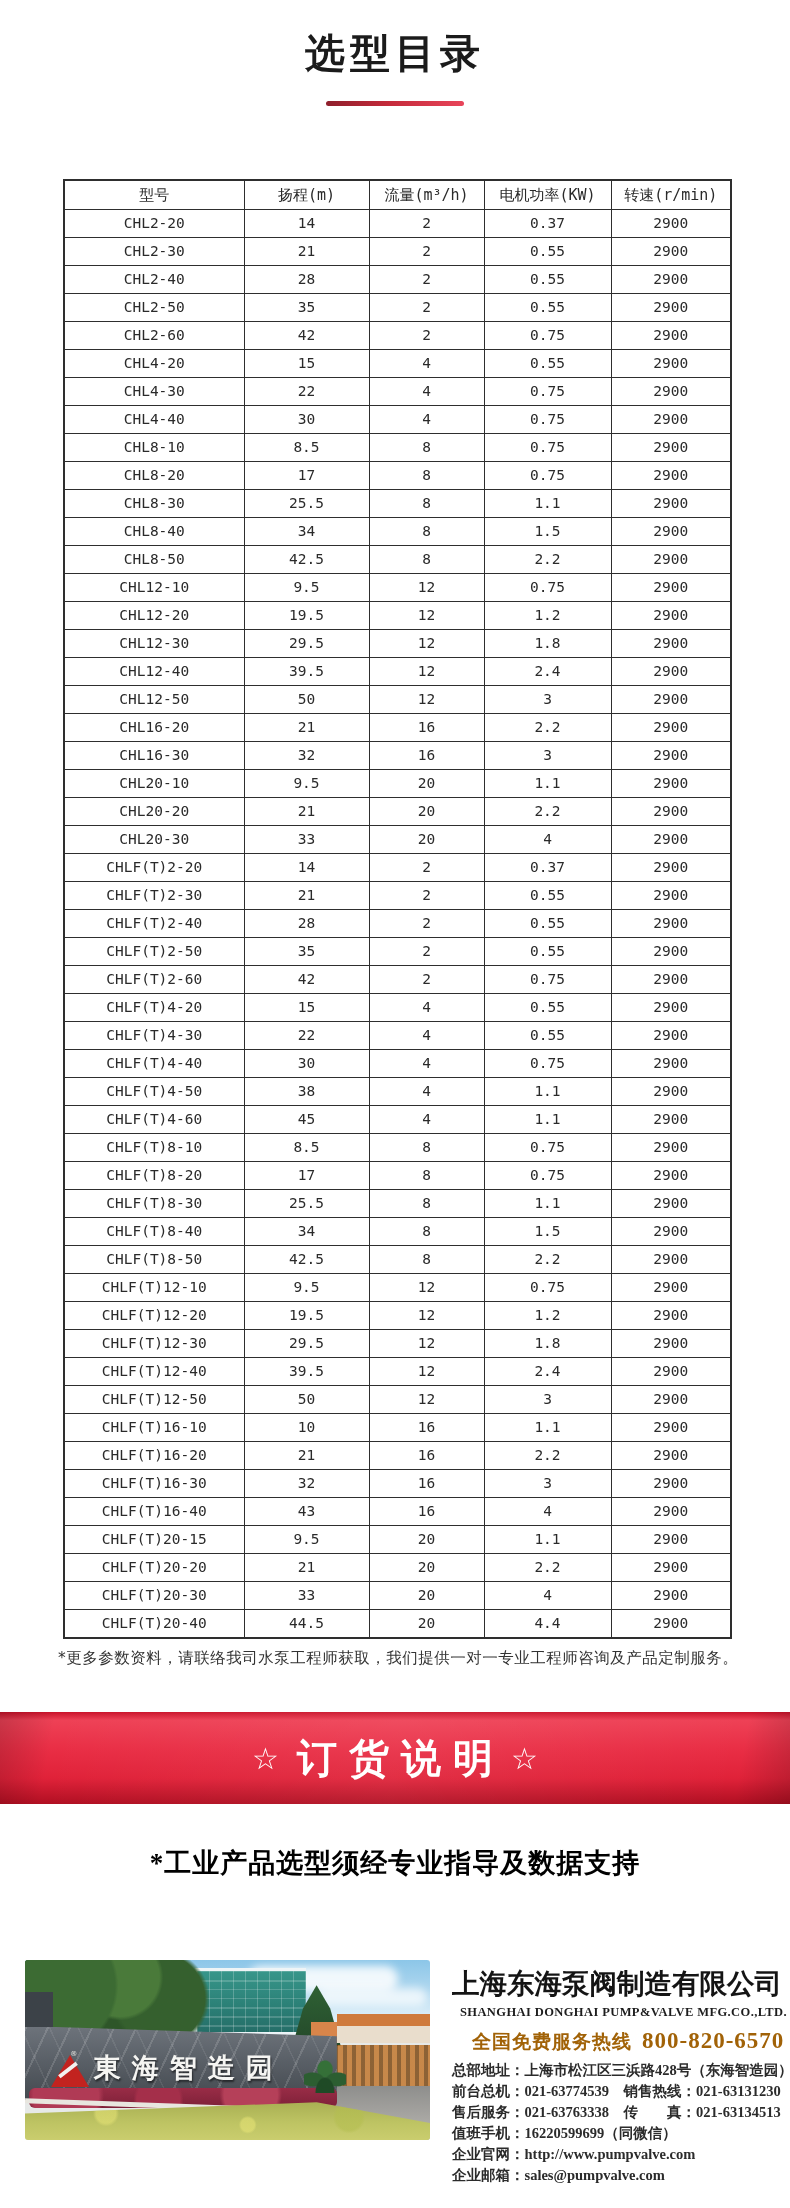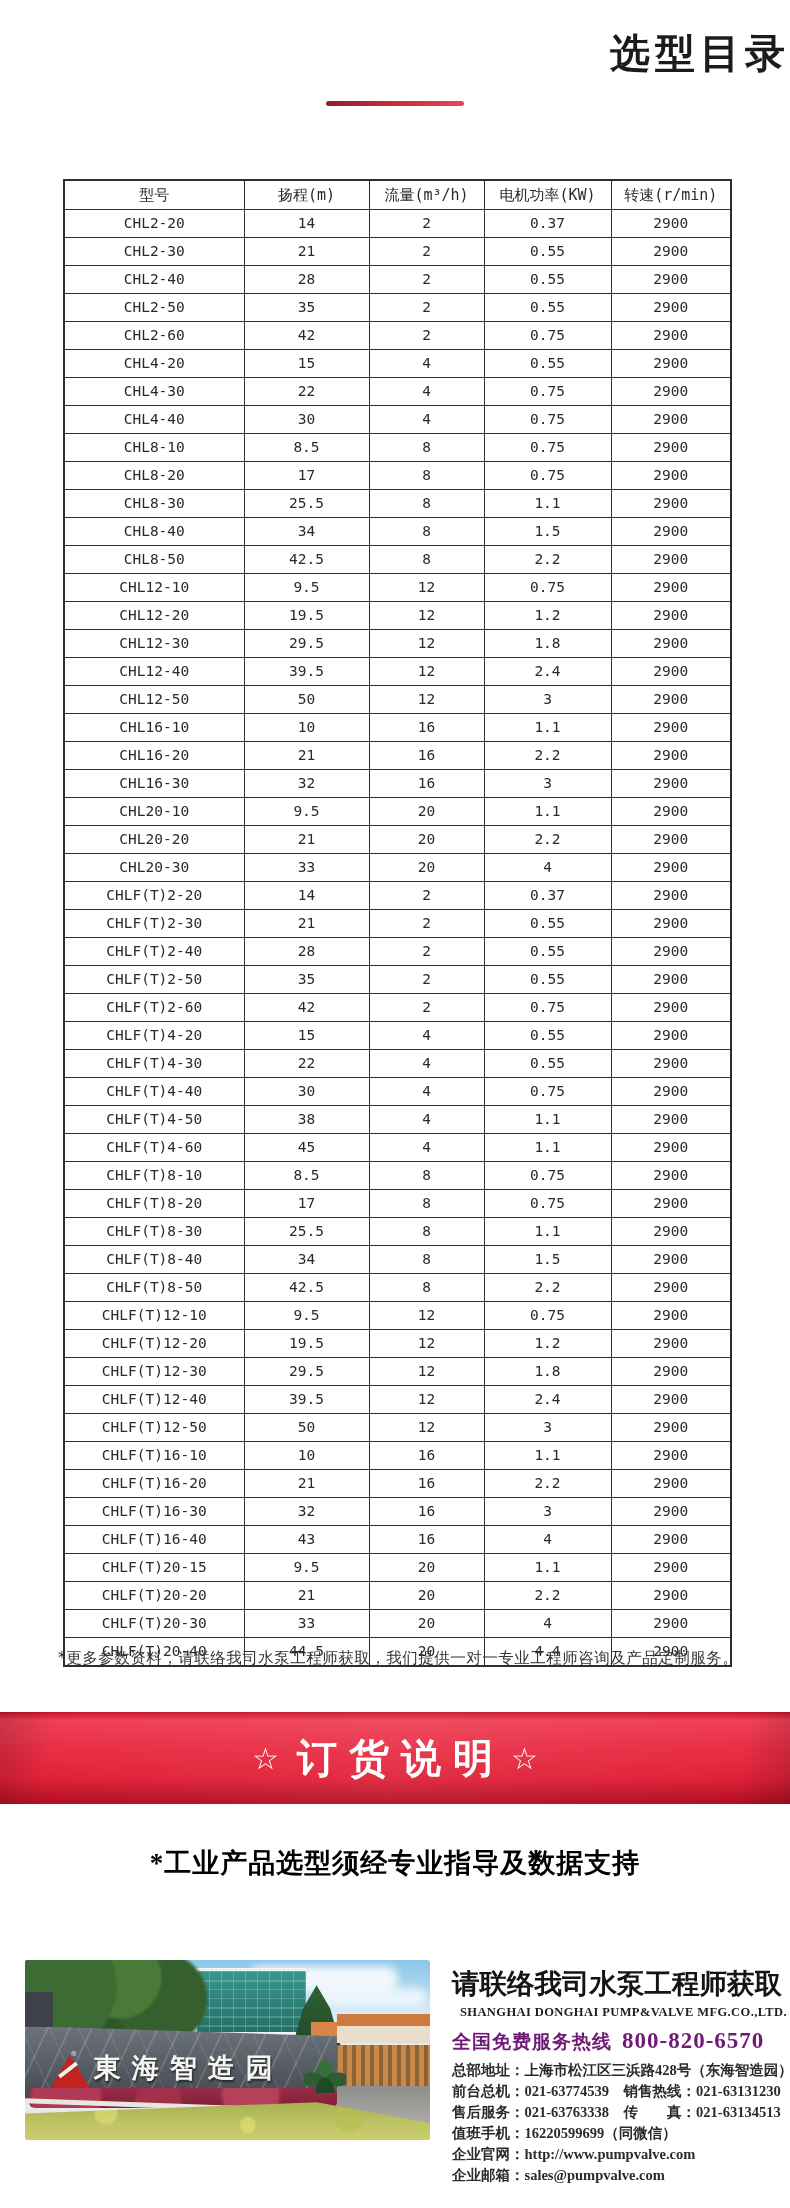--- a/index.html
+++ b/index.html
@@ -3,21 +3,21 @@
 <meta charset="utf-8">
 <style>
   html,body{margin:0;padding:0;}
   body{
     width:790px;height:2208px;position:relative;background:#ffffff;
     font-family:"DejaVu Sans","Liberation Sans",sans-serif;color:#222;
     overflow:hidden;
   }
   
   .page-title{
-    position:absolute;top:26px;left:0;width:100%;text-align:right;
+    position:absolute;top:26px;left:0;width:100%;text-align:center;
     font-size:40px;font-weight:bold;color:#1b1b1b;letter-spacing:5px;
   }
   .title-underline{
     position:absolute;top:101px;left:326px;width:138px;height:5px;border-radius:3px;
     background:linear-gradient(90deg,#8e1f2c 0%,#c42a3a 45%,#e8455a 100%);
   }
   
   .catalog-table{
     position:absolute;top:179px;left:63px;width:667px;
     border-collapse:collapse;table-layout:fixed;
@@ -152,21 +152,21 @@
   .company{position:absolute;top:1966px;left:452px;width:335px;}
   .company-name-cn{
     font-size:27.5px;font-weight:bold;color:#141414;letter-spacing:0;white-space:nowrap;
   }
   .company-name-en{
     margin-top:3px;font-family:"Liberation Serif","DejaVu Serif",serif;
     font-size:12.5px;font-weight:bold;color:#1d1d1d;letter-spacing:0.4px;white-space:nowrap;text-align:right;
   }
   .company-hotline{
     margin-top:8px;font-family:"Liberation Serif","DejaVu Serif",serif;
-    font-weight:bold;color:#701a75;white-space:nowrap;
+    font-weight:bold;color:#a16207;white-space:nowrap;margin-left:20px;
   }
   .hotline-label{font-size:19px;letter-spacing:1px;}
   .hotline-number{font-size:23px;margin-left:6px;letter-spacing:1px;}
   .company-contacts{margin-top:5px;}
   .contact-line{
     font-family:"Liberation Serif","DejaVu Serif",serif;
     font-size:14.5px;font-weight:bold;color:#2b2b2b;line-height:21px;white-space:nowrap;
   }
 </style>
 </head>
@@ -310,27 +310,20 @@
       <td>39.5</td>
       <td>12</td>
       <td>2.4</td>
       <td>2900</td>
     </tr>
       <tr>
       <td>CHL12-50</td>
       <td>50</td>
       <td>12</td>
       <td>3</td>
-      <td>2900</td>
-    </tr>
-      <tr>
-      <td>CHL16-10</td>
-      <td>10</td>
-      <td>16</td>
-      <td>1.1</td>
       <td>2900</td>
     </tr>
       <tr>
       <td>CHL16-20</td>
       <td>21</td>
       <td>16</td>
       <td>2.2</td>
       <td>2900</td>
     </tr>
       <tr>
@@ -589,21 +582,21 @@
   <div class="ph-logo-slash"></div>
   <div class="ph-logo-reg">®</div>
   <div class="ph-sign-text">東海智造园</div>
   <div class="ph-hedge"></div>
   <div class="ph-curb"></div>
   <div class="ph-grass"></div>
   <div class="ph-palm"></div>
 </div>
 
 <div class="company">
-  <div class="company-name-cn">请联络我司水泵工程师获取</div>
+  <div class="company-name-cn">上海东海泵阀制造有限公司</div>
   <div class="company-name-en">SHANGHAI DONGHAI PUMP&amp;VALVE MFG.CO.,LTD.</div>
   <div class="company-hotline">
     <span class="hotline-label">全国免费服务热线</span>
     <span class="hotline-number">800-820-6570</span>
   </div>
   <div class="company-contacts">
       <div class="contact-line">总部地址：上海市松江区三浜路428号（东海智造园）</div>
       <div class="contact-line">前台总机：021-63774539　销售热线：021-63131230</div>
       <div class="contact-line">售后服务：021-63763338　传　　真：021-63134513</div>
       <div class="contact-line">值班手机：16220599699（同微信）</div>

